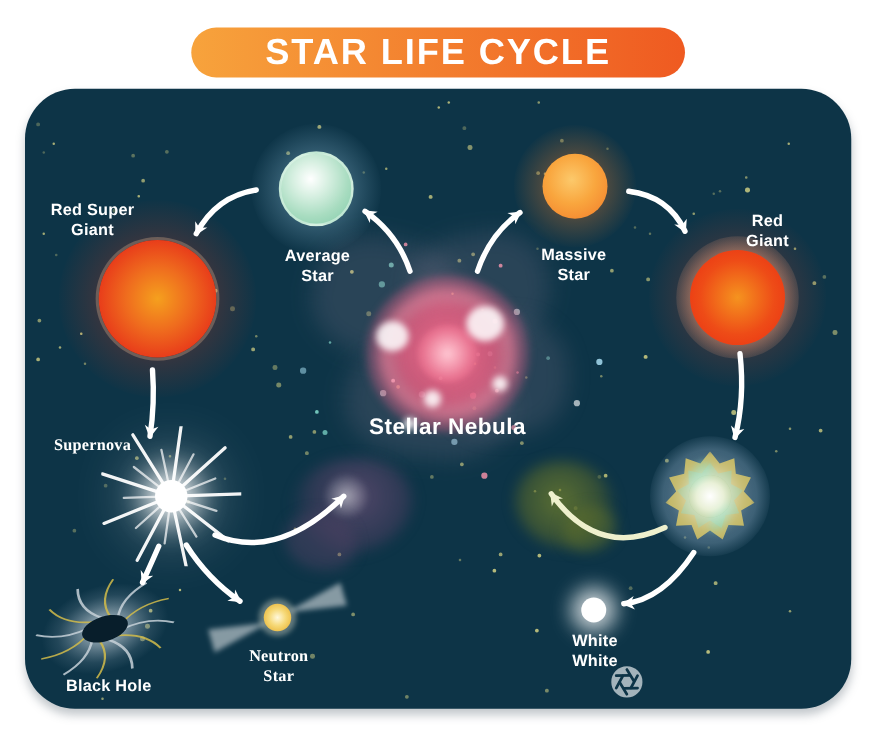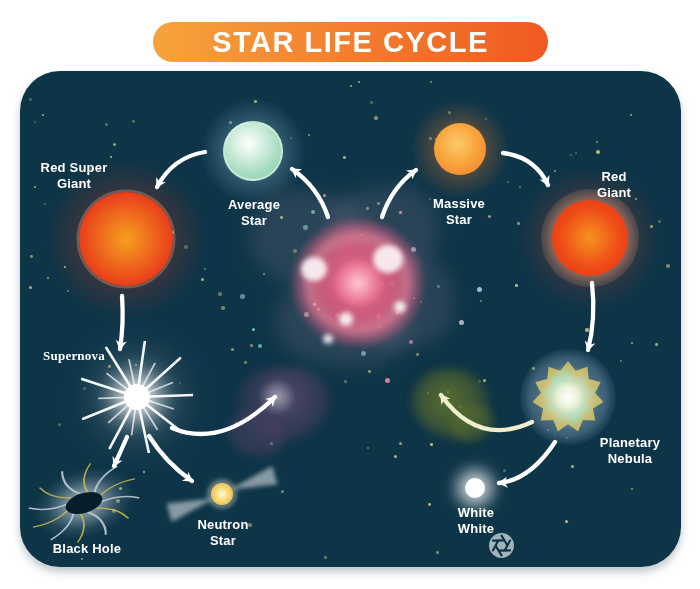--- a/index.html
+++ b/index.html
@@ -377,33 +377,32 @@
         <span>Star</span>
     </div>
     <div class="lbl" style="left:439px;top:125px;">
       <span>Massive</span>
         <span>Star</span>
     </div>
     <div class="lbl" style="left:594px;top:98px;">
       <span>Red</span>
         <span>Giant</span>
     </div>
+    <div class="lbl lbl-big" style="left:338px;top:262px;">
+      <span>Stellar Nebula</span>
+    </div>
     <div class="lbl" style="left:54px;top:277px;font-family:Liberation Serif, serif;">
       <span>Supernova</span>
     </div>
     <div class="lbl" style="left:67px;top:470px;">
       <span>Black Hole</span>
     </div>
-    <div class="lbl" style="left:203px;top:446px;">
+    <div class="lbl" style="left:203px;top:446px;font-family:Liberation Serif, serif;">
       <span>Neutron</span>
         <span>Star</span>
-    </div>
-    <div class="lbl" style="left:610px;top:364px;">
-      <span>Planetary</span>
-        <span>Nebula</span>
     </div>
     <div class="lbl" style="left:456px;top:434px;">
       <span>White</span>
         <span>White</span>
     </div>
 
     <div class="watermark">
       <svg width="27" height="27" viewBox="0 0 26 26">
         <circle cx="13" cy="13" r="12" fill="rgba(206,215,221,.78)"></circle>
         <g id="wm-blades" stroke="#0d3447" stroke-width="2.1" stroke-linecap="round">

